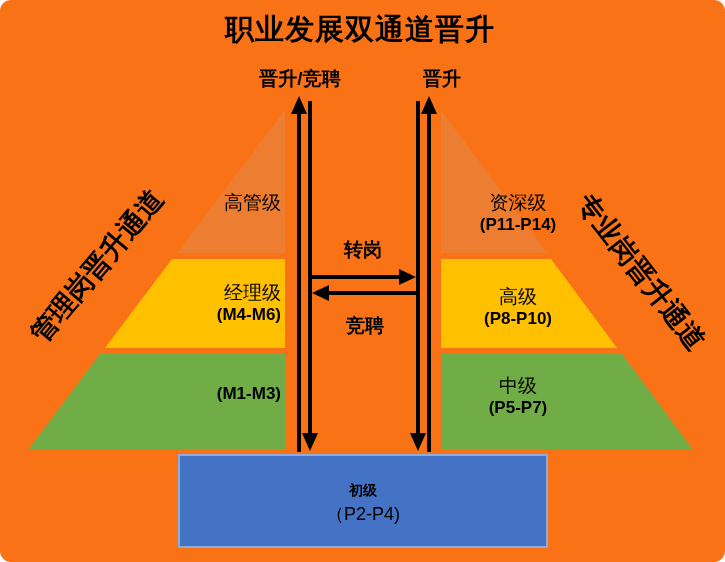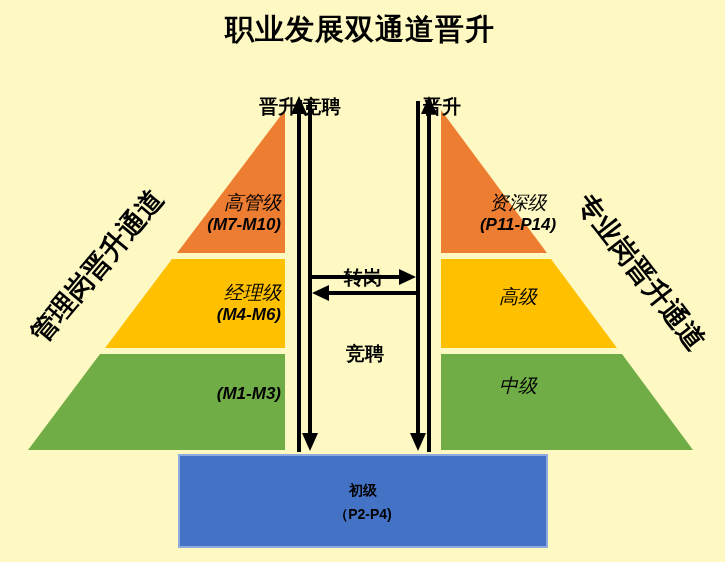--- a/index.html
+++ b/index.html
@@ -1,48 +1,48 @@
 <!DOCTYPE html>
 <html><head>
 <meta charset="utf-8">
 <style>
   html,body{margin:0;padding:0;background:#fff;}
   .canvas{
-    position:relative;width:725px;height:562px;background:#fef9c3;overflow:hidden;
-    font-family:"Liberation Sans","DejaVu Sans",sans-serif;color:#000;
+    position:relative;width:725px;height:562px;background:#f97316;overflow:hidden;
+    font-family:"Liberation Sans","DejaVu Sans",sans-serif;color:#000;border-radius:11px;
   }
   .abs{position:absolute;}
   svg.layer{position:absolute;left:0;top:0;}
   .title{
     left:110px;top:10px;width:500px;text-align:center;
     font-size:29px;font-weight:bold;letter-spacing:1px;
   }
-  .flow-label{font-size:19px;font-weight:bold;text-align:center;margin-top:28px;}
+  .flow-label{font-size:19px;font-weight:bold;text-align:center;}
   .lab-promote-left{left:230px;top:66px;width:140px;}
   .lab-promote-right{left:392px;top:66px;width:100px;}
   .lab-transfer{left:313px;top:237px;width:100px;}
   .lab-compete{left:315px;top:313px;width:100px;}
   .lab-demote{left:314px;top:423px;width:100px;}
   .channel-title{
     width:240px;text-align:center;font-size:27px;font-weight:bold;white-space:nowrap;
   }
   .channel-mgmt{left:-23px;top:248px;transform:rotate(-50deg);}
   .channel-prof{left:521px;top:254px;transform:rotate(52deg);}
-  .level-block{line-height:22px;white-space:nowrap;font-style:italic;}
+  .level-block{line-height:22px;white-space:nowrap;}
   .level-block .lv-name{font-size:19px;font-weight:normal;}
   .level-block .lv-range{font-size:17px;font-weight:bold;}
   .mgmt-block{right:444px;text-align:right;width:140px;}
   .prof-block{left:443px;text-align:center;width:150px;}
   .mgmt-1{top:192px;} .mgmt-2{top:282px;} .mgmt-3{top:383px;}
   .prof-1{top:192px;} .prof-2{top:286px;} .prof-3{top:375px;}
   .base-block{
     left:179px;top:478px;width:368px;text-align:center;line-height:24px;
   }
   .base-block .lv-name{font-size:14px;font-weight:bold;}
-  .base-block .lv-range{font-size:14px;font-weight:bold;}
+  .base-block .lv-range{font-size:18px;font-weight:normal;}
 </style>
 </head>
 <body>
 
 <div class="canvas">
 
   <svg class="layer" width="725" height="562" viewBox="0 0 725 562">
 
     <polygon points="285,110 285,253 177,253" fill="#ED7D31"></polygon>
     <polygon points="172,259 285,259 285,348 105,348" fill="#FFC000"></polygon>
@@ -77,39 +77,40 @@
   <div class="abs flow-label lab-promote-left">晋升/竞聘</div>
   <div class="abs flow-label lab-promote-right">晋升</div>
   <div class="abs flow-label lab-compete">竞聘</div>
   <div class="abs flow-label lab-transfer">转岗</div>
 
   <div class="abs channel-title channel-mgmt">管理岗晋升通道</div>
   <div class="abs channel-title channel-prof">专业岗晋升通道</div>
 
   <div class="abs level-block mgmt-block mgmt-1">
     <div class="lv-name">高管级</div>
-    <div class="lv-range">(M7-M10)</div>
   </div>
   <div class="abs level-block mgmt-block mgmt-2">
     <div class="lv-name">经理级</div>
     <div class="lv-range">(M4-M6)</div>
   </div>
   <div class="abs level-block mgmt-block mgmt-3">
     <div class="lv-range">(M1-M3)</div>
   </div>
 
   <div class="abs level-block prof-block prof-1">
     <div class="lv-name">资深级</div>
     <div class="lv-range">(P11-P14)</div>
   </div>
   <div class="abs level-block prof-block prof-2">
     <div class="lv-name">高级</div>
+    <div class="lv-range">(P8-P10)</div>
   </div>
   <div class="abs level-block prof-block prof-3">
     <div class="lv-name">中级</div>
+    <div class="lv-range">(P5-P7)</div>
   </div>
 
   <div class="abs base-block">
     <div class="lv-name">初级</div>
     <div class="lv-range">（P2-P4)</div>
   </div>
 
 </div>
 
 </body></html>

